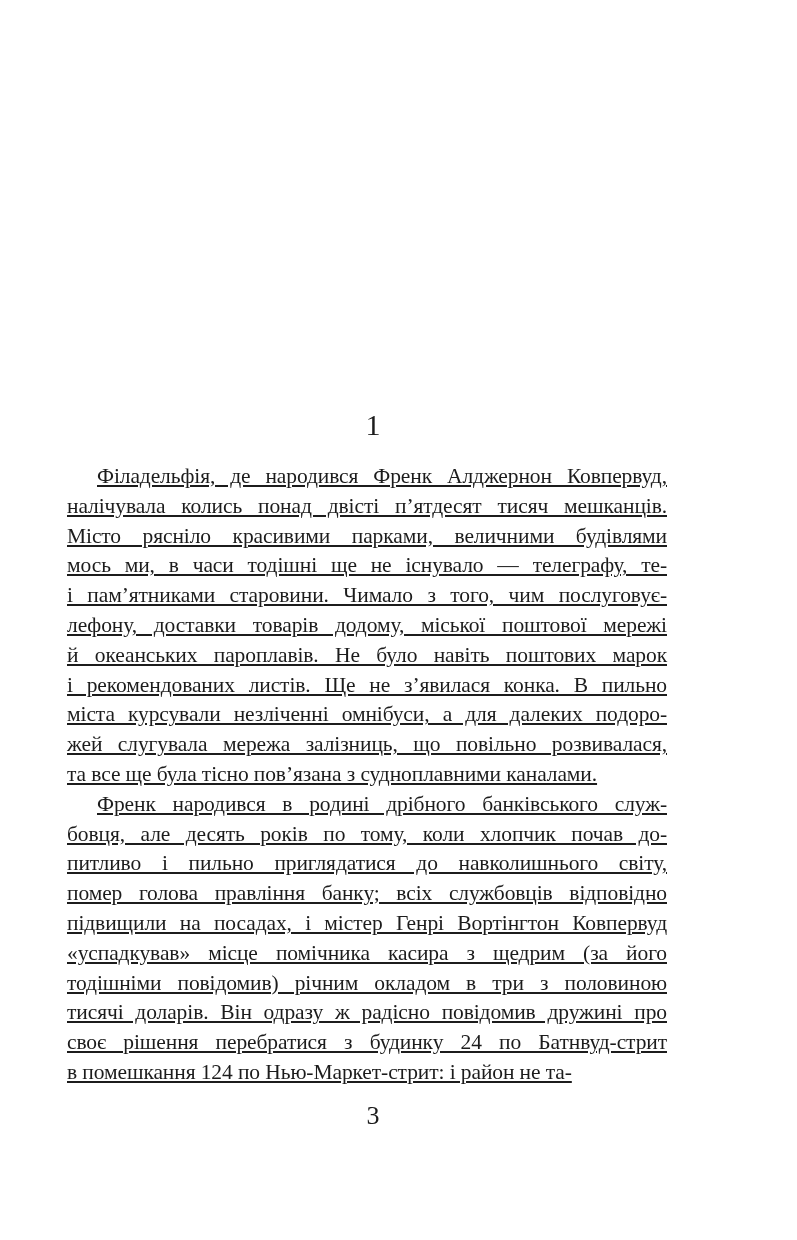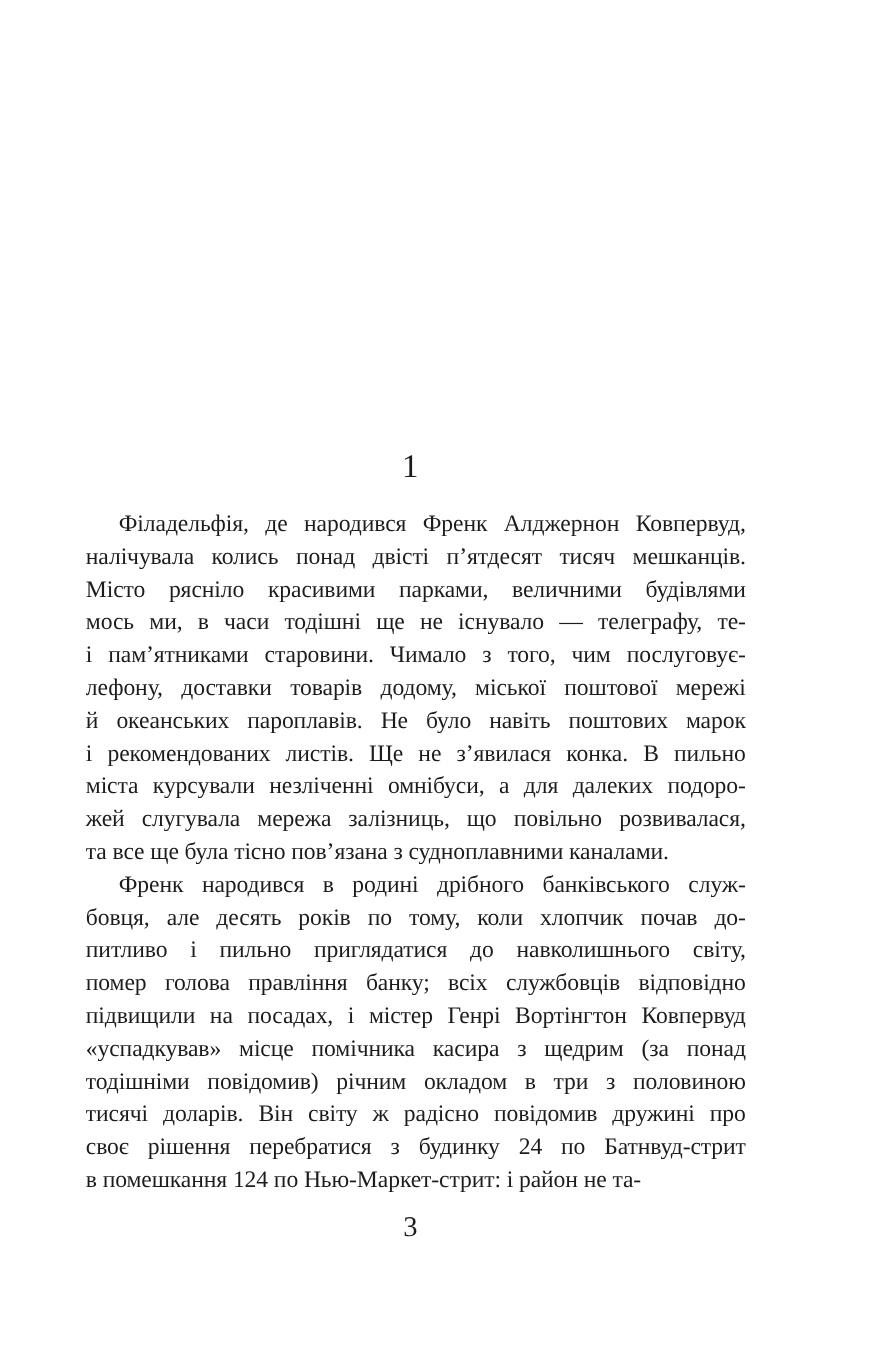--- a/index.html
+++ b/index.html
@@ -17,21 +17,21 @@
   }
   .chapter-heading {
     position: absolute;
     top: 409px; left: 73px; width: 600px;
     text-align: center;
     font-size: 30px;
     line-height: 32px;
   }
   .text-block {
     position: absolute;
-    top: 462px; left: 78px; width: 600px;
+    top: 462px; left: 67px; width: 600px; text-decoration: underline;
   }
   .paragraph { width: 600px; }
   .line {
     font-size: 21.5px;
     line-height: 29.8px;
     height: 29.8px;
     letter-spacing: -0.1px;
     text-align: justify;
     text-align-last: justify;
   }
@@ -64,22 +64,22 @@
         <div class="line">міста курсували незліченні омнібуси, а для далеких подоро-</div>
         <div class="line">жей слугувала мережа залізниць, що повільно розвивалася,</div>
         <div class="line last">та все ще була тісно пов’язана з судноплавними каналами.</div>
       </div>
       <div class="paragraph">
         <div class="line first">Френк народився в родині дрібного банківського служ-</div>
         <div class="line">бовця, але десять років по тому, коли хлопчик почав до-</div>
         <div class="line">питливо і пильно приглядатися до навколишнього світу,</div>
         <div class="line">помер голова правління банку; всіх службовців відповідно</div>
         <div class="line">підвищили на посадах, і містер Генрі Вортінгтон Ковпервуд</div>
-        <div class="line">«успадкував» місце помічника касира з щедрим (за понад</div>
+        <div class="line">«успадкував» місце помічника касира з щедрим (за його</div>
         <div class="line">тодішніми повідомив) річним окладом в три з половиною</div>
-        <div class="line">тисячі доларів. Він світу ж радісно повідомив дружині про</div>
+        <div class="line">тисячі доларів. Він одразу ж радісно повідомив дружині про</div>
         <div class="line">своє рішення перебратися з будинку 24 по Батнвуд-стрит</div>
         <div class="line last">в помешкання 124 по Нью-Маркет-стрит: і район не та-</div>
       </div>
     </div>
 
   <div class="folio">3</div>
 </div>
 
 </body></html>

